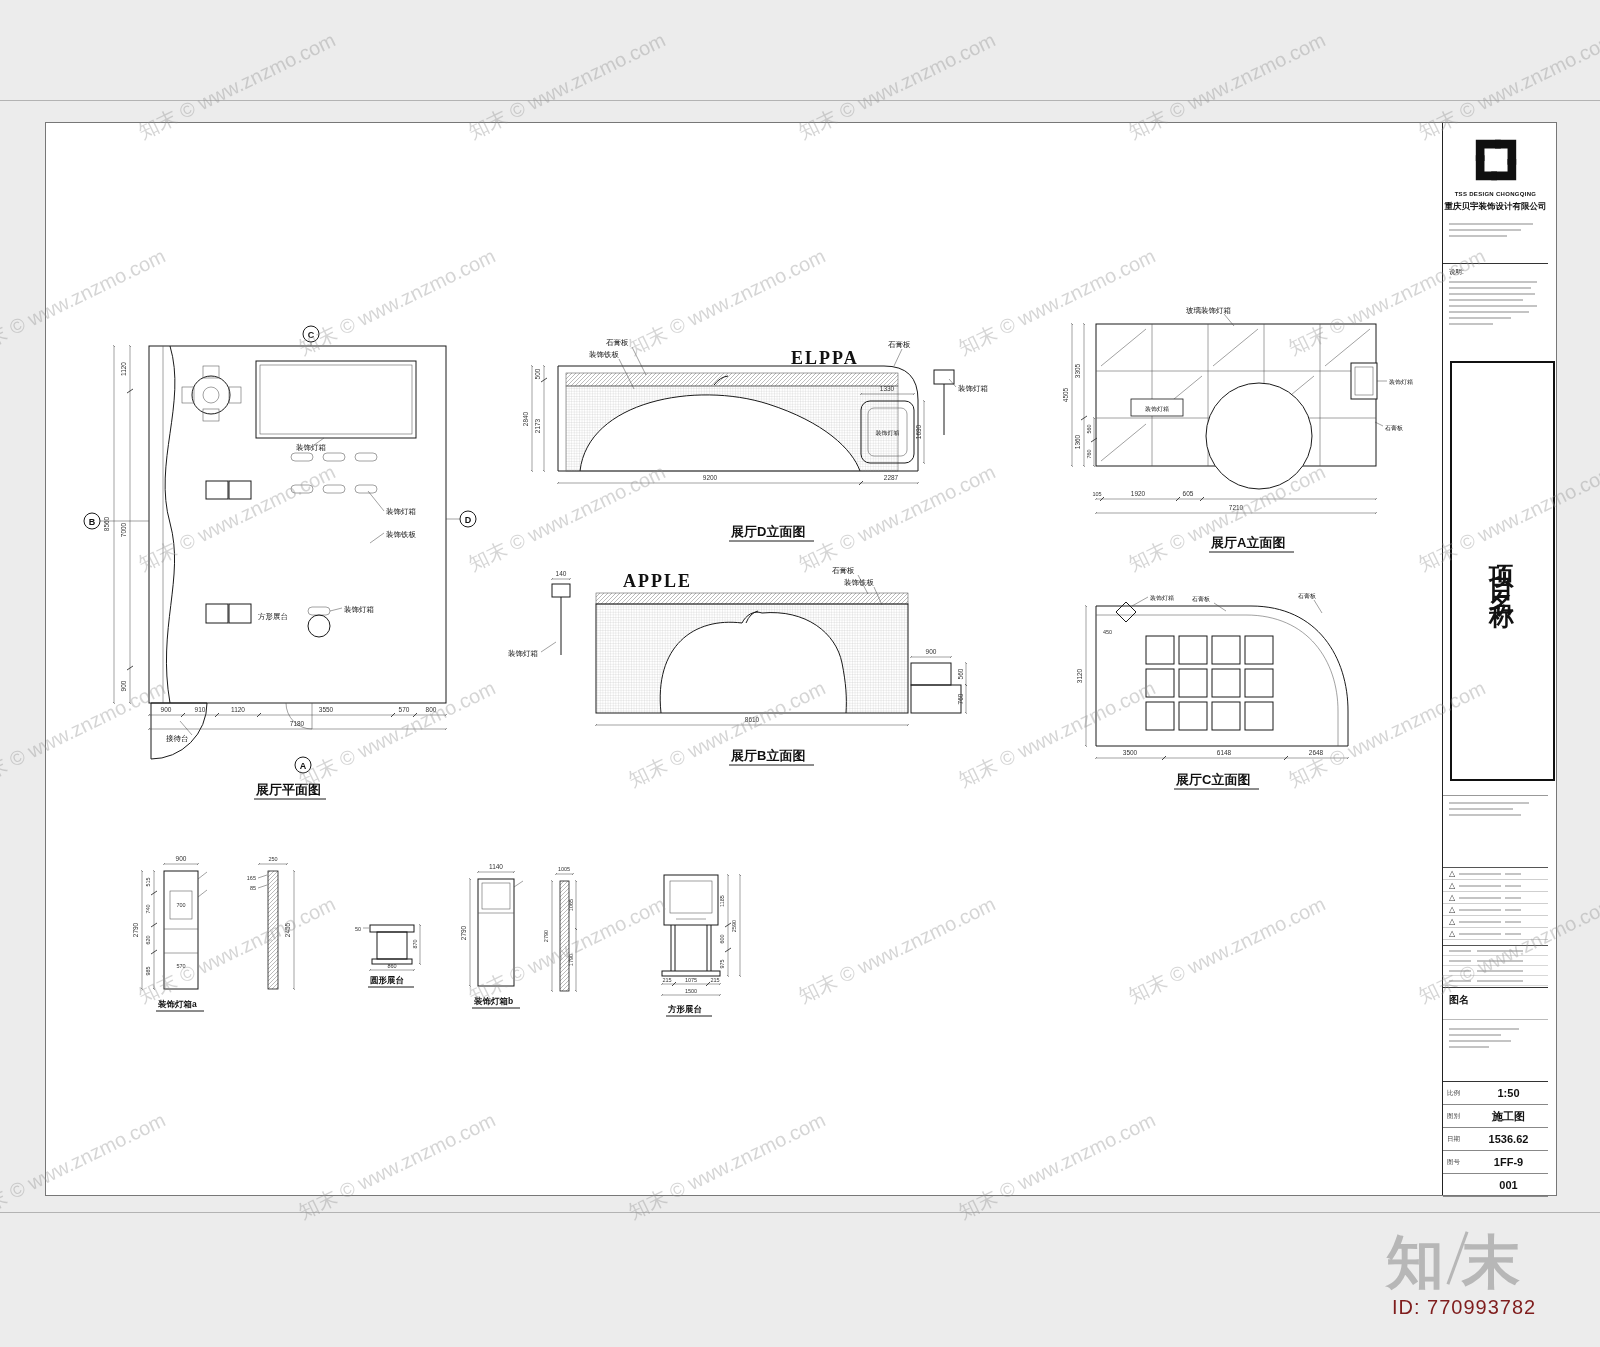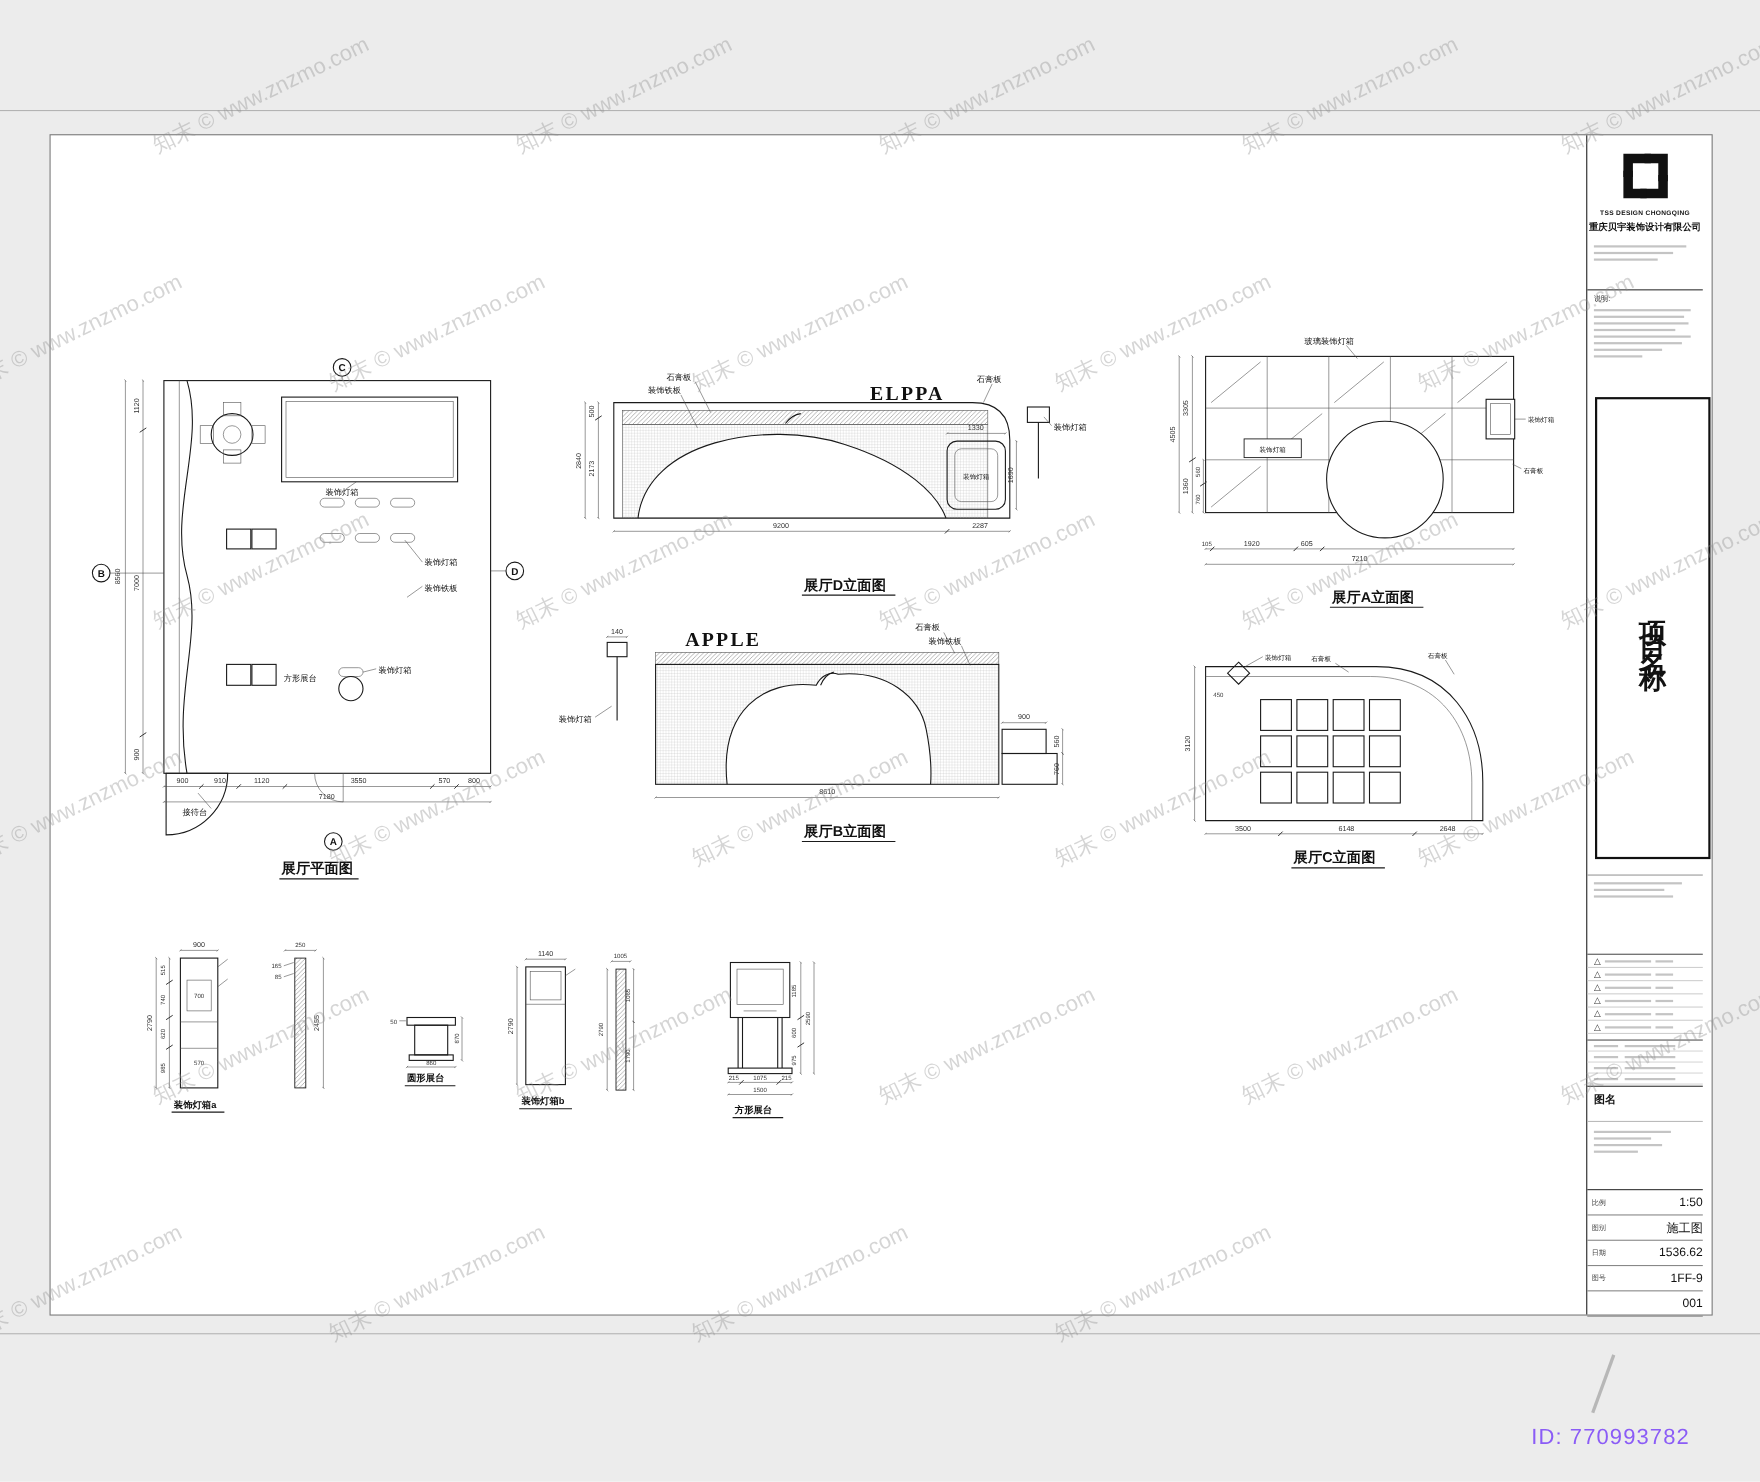--- a/index.html
+++ b/index.html
@@ -45,29 +45,29 @@
   .tb-rev-row .tri{font-size:8px;line-height:1;color:#333}
   .tb-rev-row .bar{margin:0}
   .tb-sign{top:822px;border-top:1px solid #555}
   .tb-sign-row{display:flex;gap:6px;height:10px;align-items:center;border-bottom:1px solid #d8d8d8;padding:0 6px}
   .tb-sign-row .bar{margin:0}
   .tb-name{top:864px;border-top:1px solid #333;font-size:10px;font-weight:bold;padding:5px 0 0 6px;height:30px}
   .tb-misc2{top:896px;border-top:1px solid #bbb;padding-top:4px;height:60px}
   .tb-vals{top:958px;border-top:1.2px solid #333}
   .tb-val{display:flex;align-items:center;height:23px;border-bottom:1px solid #888}
   .tb-val .k{width:26px;font-size:6.5px;color:#444;padding-left:4px}
-  .tb-val .v{flex:1;text-align:right;font-size:11px;font-weight:normal}
+  .tb-val .v{flex:1;text-align:center;font-size:11px;font-weight:bold}
 
   
   .wm-layer{position:absolute;inset:0;z-index:9;pointer-events:none}
   .wm{position:absolute;white-space:nowrap;font-size:20px;color:rgba(145,145,145,.38);transform:rotate(-26deg);transform-origin:left center}
   .znz{position:absolute;left:1386px;top:1224px;z-index:10;width:170px;height:70px}
   .znz-text{font-size:58px;font-weight:bold;color:#b7b7b7;letter-spacing:18px}
   .znz-slash{position:absolute;left:70px;top:6px;width:3px;height:56px;background:#b7b7b7;transform:rotate(20deg)}
-  .znz-id{position:absolute;left:1392px;top:1296px;z-index:10;font-size:20px;color:#8b5cf6;letter-spacing:1px}
+  .znz-id{position:absolute;left:1392px;top:1296px;z-index:10;font-size:20px;color:#7f1d1d;letter-spacing:1px}
 </style>
 </head>
 <body>
 
 <div class="rule" style="top:100px"></div>
 <div class="rule" style="top:1212px"></div>
 
 <div class="sheet">
 
   <svg class="cad" width="1398" height="1072" viewBox="0 0 1398 1072">
@@ -545,15 +545,16 @@
   <span class="wm" style="left:800px;top:984px">知末 © www.znzmo.com</span>
   <span class="wm" style="left:1130px;top:984px">知末 © www.znzmo.com</span>
   <span class="wm" style="left:1420px;top:984px">知末 © www.znzmo.com</span>
   <span class="wm" style="left:-30px;top:1200px">知末 © www.znzmo.com</span>
   <span class="wm" style="left:300px;top:1200px">知末 © www.znzmo.com</span>
   <span class="wm" style="left:630px;top:1200px">知末 © www.znzmo.com</span>
   <span class="wm" style="left:960px;top:1200px">知末 © www.znzmo.com</span>
 </div>
 
 <div class="znz">
+  <span class="znz-text">知末</span>
   <span class="znz-slash"></span>
 </div>
 <div class="znz-id">ID: 770993782</div>
 
 </body></html>

